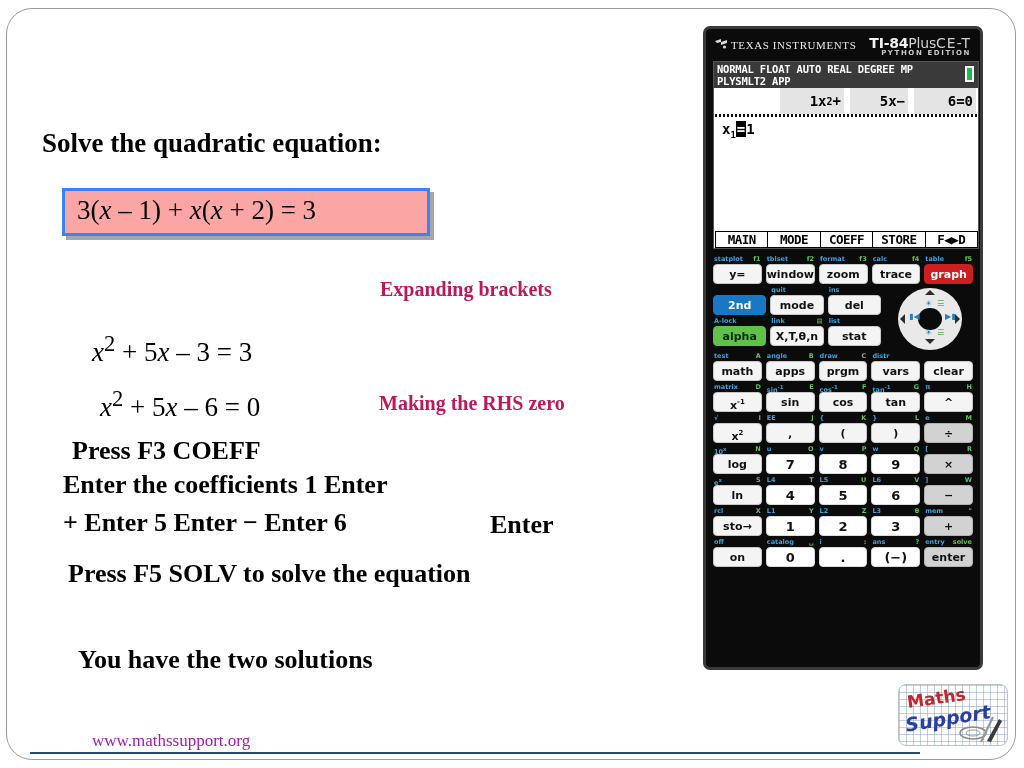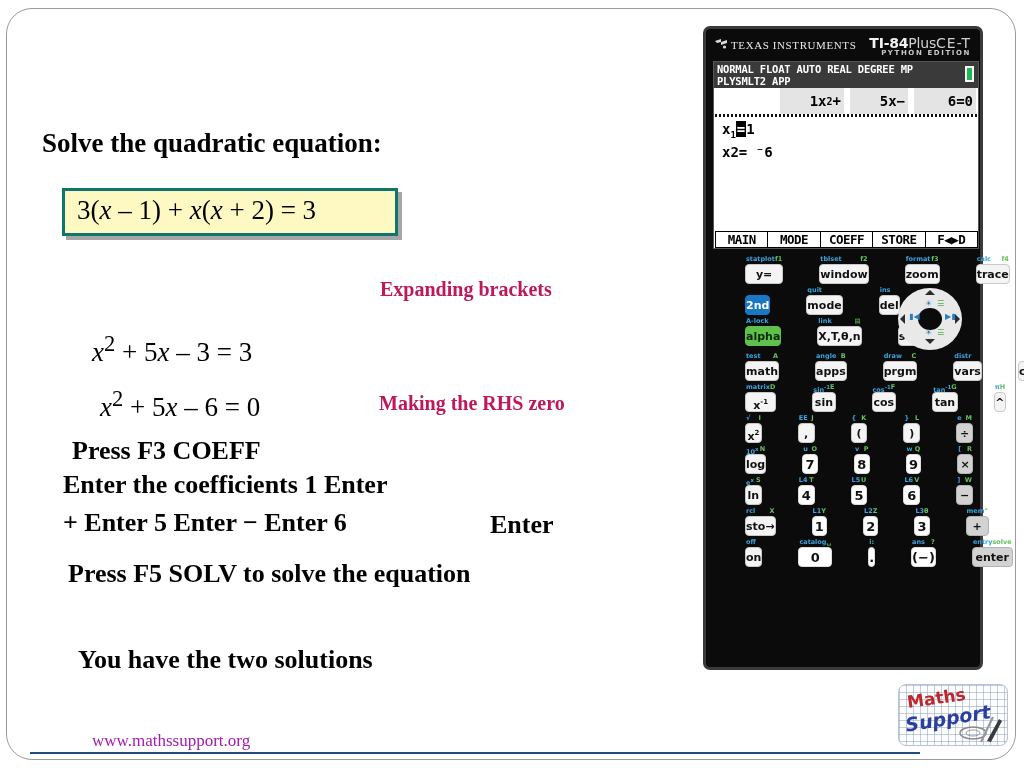--- a/index.html
+++ b/index.html
@@ -41,23 +41,23 @@
   #solve-line {
     position: absolute;
     left: 42px; top: 128px;
     font-size: 27px; font-weight: bold; color: #000;
     white-space: nowrap;
   }
 
   #eq-box {
     position: absolute;
     left: 62px; top: 188px;
-    width: 336px; height: 48px;
-    border: 3px solid #0f766e;
-    background: #fef9c3;
+    width: 368px; height: 48px;
+    border: 3px solid #3b82f6;
+    background: #fca5a5;
     box-shadow: 4px 4px 0 rgba(0,0,0,0.35);
   }
   #eq-box-text {
     position: absolute;
     left: 12px; top: 4px;
     font-size: 27px; color: #000; white-space: nowrap;
   }
 
   .work-step {
     position: absolute;
@@ -253,21 +253,21 @@
     text-align: center;
     line-height: 15px;
     margin-right: -1px;
     white-space: nowrap;
     letter-spacing: -0.5px;
   }
 
   
   #keypad { margin-top: 6px; position: relative; }
   .krow { display: flex; gap: 4px; margin-bottom: 2px; position: relative; }
-  .kcell { flex: 1; position: relative; margin-left: 32px; }
+  .kcell { flex: 1; position: relative; }
 
   .klabels {
     display: flex; justify-content: space-between;
     font-size: 6.5px; font-weight: bold;
     line-height: 8px; padding: 0 1px;
     height: 9px; white-space: nowrap;
   }
   .lab-2nd   { color: #39a3dd; }
   .lab-alpha { color: #64c05a; }
 
@@ -400,21 +400,20 @@
       <div id="eqn-row">
         <div class="eq-cell" id="eq-c1">1x<span class="eq-sup">2</span>+</div>
         <div class="eq-cell" id="eq-c2">5x−</div>
         <div class="eq-cell" id="eq-c3">6=0</div>
       </div>
 
       <div id="dots"></div>
 
       <div id="solutions">
         <div>x<span class="sub">1</span><span class="inv">=</span>1</div>
-        <div>x2= ⁻6</div>
       </div>
 
       <div id="fmenu">
         <div class="fm-item">MAIN</div>
         <div class="fm-item">MODE</div>
         <div class="fm-item">COEFF</div>
         <div class="fm-item">STORE</div>
         <div class="fm-item">F◀▶D</div>
       </div>
     </div>

